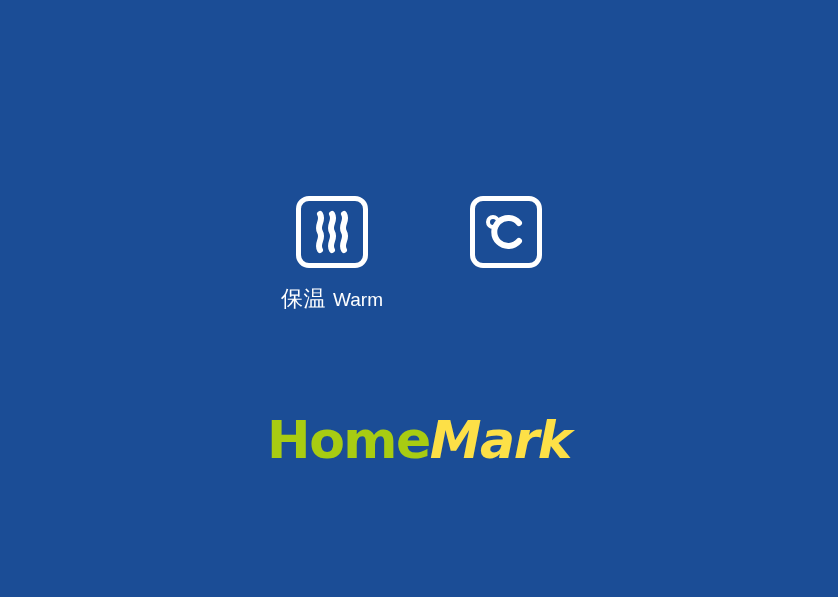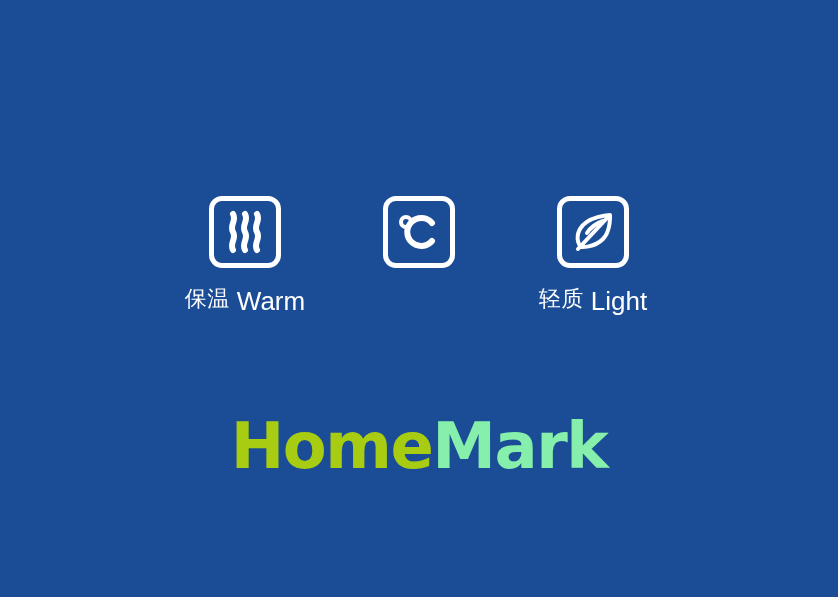--- a/index.html
+++ b/index.html
@@ -50,53 +50,53 @@
     position: relative;
   }
   .icon-box svg { display: block; }
 
   .feature-label {
     margin-top: 20px;
     white-space: nowrap;
     color: #ffffff;
     line-height: 1;
     display: flex;
-    align-items: flex-start;
+    align-items: center;
   }
   .label-cn {
     font-size: 22px;
     letter-spacing: 0.5px;
     font-family: "DejaVu Sans", "Liberation Sans", sans-serif;
     font-weight: 400;
   }
   .label-en {
-    font-size: 26px;
+    font-size: 19px;
     margin-left: 7px;
     font-family: "Liberation Sans", sans-serif;
     font-weight: 400;
   }
 
   
   .logo {
     position: absolute;
     top: 414px;
     left: 0;
     width: 838px;
     text-align: center;
     line-height: 1;
     white-space: nowrap;
   }
   .logo-part {
     font-family: "DejaVu Sans", "Liberation Sans", sans-serif;
-    font-size: 64px;
+    font-size: 52px;
     font-weight: bold;
     letter-spacing: -1.5px;
   }
   .logo-home { color: #a8cc12; }
-  .logo-mark { color: #86efac; }
+  .logo-mark { color: #fde047; font-style: italic; }
 </style>
 </head>
 <body>
 
 <div id="stage">
 
   <div class="feature-row">
 
     <div class="feature">
       <div class="icon-box">
@@ -117,38 +117,20 @@
     <div class="feature">
       <div class="icon-box">
         <svg width="46" height="46" viewBox="0 0 46 46" aria-hidden="true">
           <circle cx="10" cy="13" r="5" fill="none" stroke="#ffffff" stroke-width="4"></circle>
           <path d="M36 14 A14 14 0 1 0 36 32" fill="none" stroke="#ffffff" stroke-width="6" stroke-linecap="round"></path>
         </svg>
       </div>
     </div>
 
 
-    <div class="feature">
-      <div class="icon-box">
-        <svg width="46" height="46" viewBox="0 0 46 46" aria-hidden="true">
-          <g fill="none" stroke="#ffffff" stroke-width="4" stroke-linecap="round" stroke-linejoin="round">
-
-            <path d="M40 6 C40 6, 17 7, 10 20 C4 31, 11 38, 11 38 C11 38, 24 39, 33 30 C41 22, 40 6, 40 6 Z"></path>
-
-            <path d="M38 8 L8 40"></path>
-
-            <path d="M33 12 C27 14, 21 18, 17 24"></path>
-          </g>
-        </svg>
-      </div>
-      <div class="feature-label">
-        <span class="label-cn">轻质</span>
-        <span class="label-en">Light</span>
-      </div>
-    </div>
 
   </div>
 
   <div class="logo">
     <span class="logo-part logo-home">Home</span><span class="logo-part logo-mark">Mark</span>
   </div>
 
 </div>
 
 </body></html>

